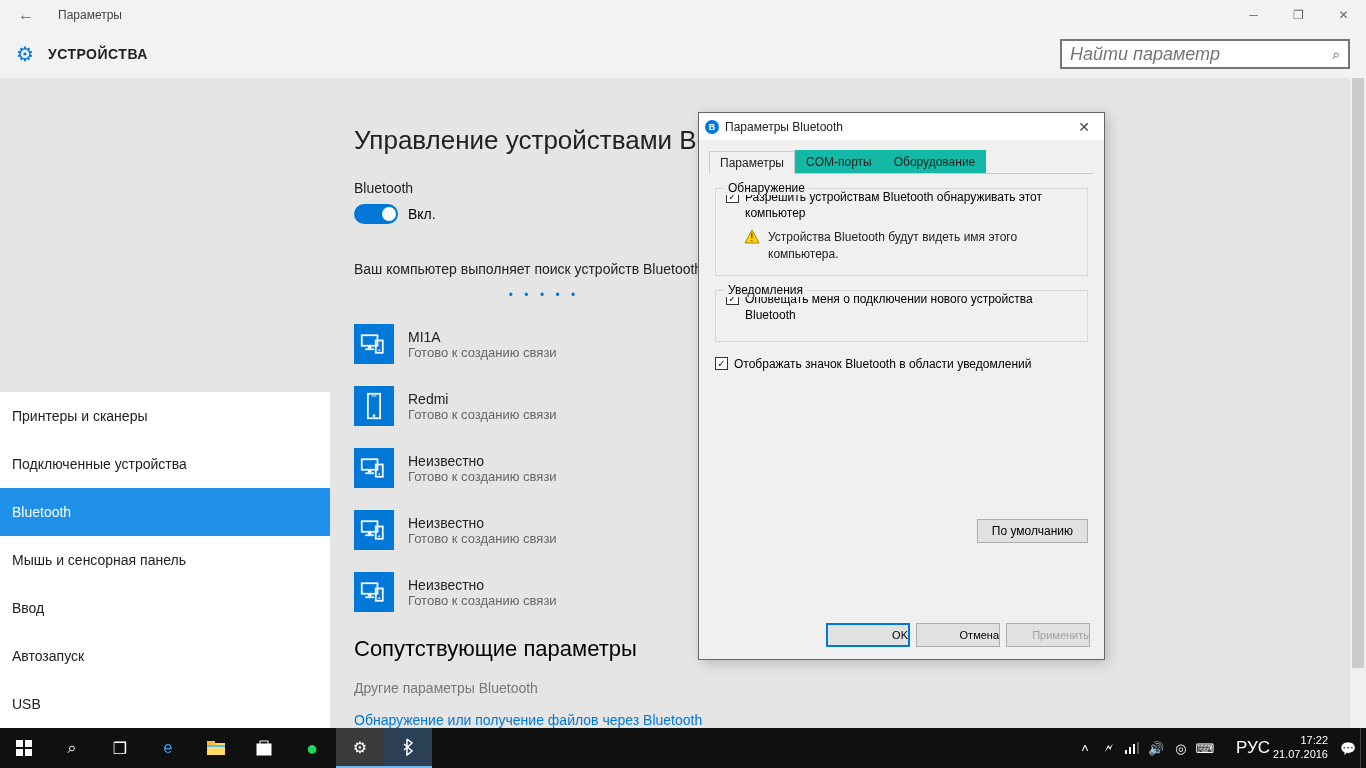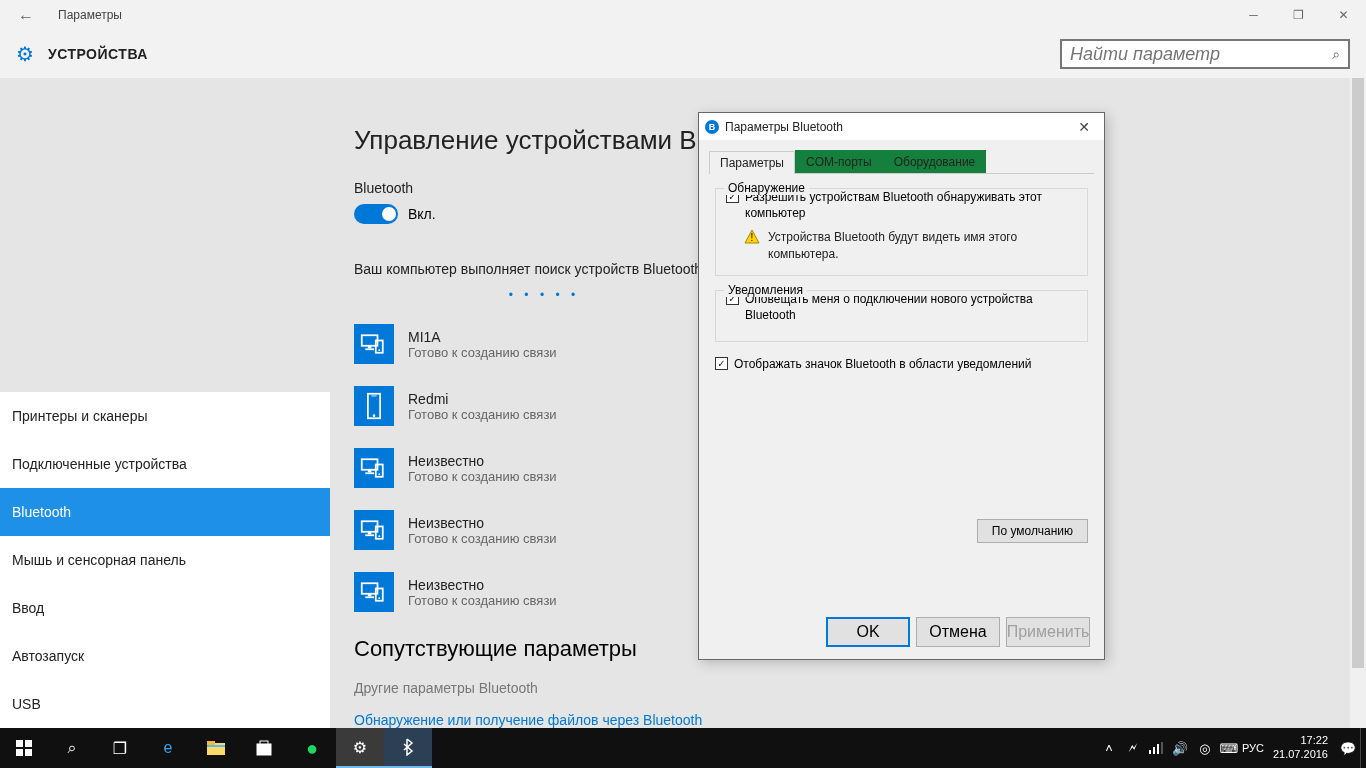--- a/index.html
+++ b/index.html
@@ -46,42 +46,42 @@
 .scrollbar { position: absolute; right: 0; top: 78px; bottom: 40px; width: 16px; background: #f0f0f0; }
 .scrollbar .thumb { position: absolute; top: 0; left: 2px; width: 12px; height: 590px; background: #ccc; }
 
 
 .dialog { position: absolute; left: 698px; top: 112px; width: 407px; height: 548px; background: #f0f0f0; border: 1px solid #676767; box-shadow: 3px 3px 12px rgba(0,0,0,0.2); }
 .dialog .dtitlebar { height: 27px; background: #fff; display: flex; align-items: center; padding-left: 6px; }
 .dialog .dtitlebar .bicon { width: 14px; height: 14px; background: #0078d7; border-radius: 50%; color: #fff; font-size: 9px; display: flex; align-items: center; justify-content: center; margin-right: 6px; font-weight: bold; }
 .dialog .dtitlebar .dtitle { font-size: 12px; color: #222; }
 .dialog .dtitlebar .dclose { margin-left: auto; width: 40px; text-align: center; font-size: 14px; color: #444; }
 .dialog .tabs { display: flex; margin: 10px 10px 0 10px; border-bottom: 1px solid #ccc; }
-.dialog .tab { padding: 4px 10px; font-size: 12px; border: 1px solid transparent; border-bottom: none; color: #222; background: #15803d; }
+.dialog .tab { padding: 4px 10px; font-size: 12px; border: 1px solid transparent; border-bottom: none; color: #222; background: #14b8a6; }
 .dialog .tab.active { border-color: #ccc; background: #f0f0f0; position: relative; top: 1px; }
 .dialog .dbody { padding: 14px 16px 0 16px; }
 .fieldset { border: 1px solid #d8d8d8; padding: 0 10px 12px 10px; margin-bottom: 14px; position: relative; }
 .fieldset .legend { position: absolute; top: -8px; left: 8px; background: #f0f0f0; padding: 0 4px; font-size: 12px; }
 .checkrow { display: flex; align-items: flex-start; font-size: 12px; line-height: 1.35; margin-bottom: 6px; }
 .checkrow .cbox { width: 13px; height: 13px; border: 1px solid #333; background: #fff; display: flex; align-items: center; justify-content: center; margin-right: 6px; margin-top: 1px; flex-shrink: 0; font-size: 10px; color: #222; }
 .warnrow { display: flex; align-items: flex-start; font-size: 12px; margin-left: 18px; margin-top: 8px; line-height: 1.4; color: #222; }
 .warnicon { width: 16px; height: 16px; margin-right: 8px; flex-shrink: 0; }
 .defaults-btn { float: right; padding: 4px 14px; font-size: 12px; border: 1px solid #adadad; background: #e1e1e1; margin-top: 140px; }
 .dialog .dfooter { position: absolute; bottom: 12px; right: 14px; display: flex; gap: 6px; }
-.dialog .dfooter .btn { width: 84px; height: 30px; font-size: 16px; border: 1px solid #adadad; background: #e1e1e1; display: flex; align-items: center; justify-content: center; }
+.dialog .dfooter .btn { width: 84px; height: 24px; font-size: 11px; border: 1px solid #adadad; background: #e1e1e1; display: flex; align-items: center; justify-content: flex-end; }
 .dialog .dfooter .btn.primary { border: 2px solid #0078d7; }
 .dialog .dfooter .btn.disabled { color: #a0a0a0; }
 
 
 .taskbar { position: absolute; left: 0; right: 0; bottom: 0; height: 40px; background: #101010; display: flex; align-items: center; color: #fff; }
 .taskbar .titem { width: 48px; height: 40px; display: flex; align-items: center; justify-content: center; font-size: 16px; }
 .taskbar .titem.active { background: #3a3a3a; border-bottom: 2px solid #76b9ed; }
 .taskbar .tray { margin-left: auto; display: flex; align-items: center; height: 40px; }
 .taskbar .tray .ticon { width: 24px; height: 40px; display: flex; align-items: center; justify-content: center; font-size: 13px; color: #fff; }
-.taskbar .tray .lang { font-size: 11px; padding: 3px 6px; }
+.taskbar .tray .lang { font-size: 17px; padding: 3px 6px; margin-left: 24px; }
 .taskbar .tray .clock { font-size: 11px; text-align: right; padding: 0 8px; line-height: 1.25; }
 .taskbar .tray .show-desktop { width: 6px; height: 40px; border-left: 1px solid #444; }
 </style>
 </head>
 <body>
 
 <div class="titlebar">
   <div class="back">←</div>
   <div class="title">Параметры</div>
   <div class="winbtns">

